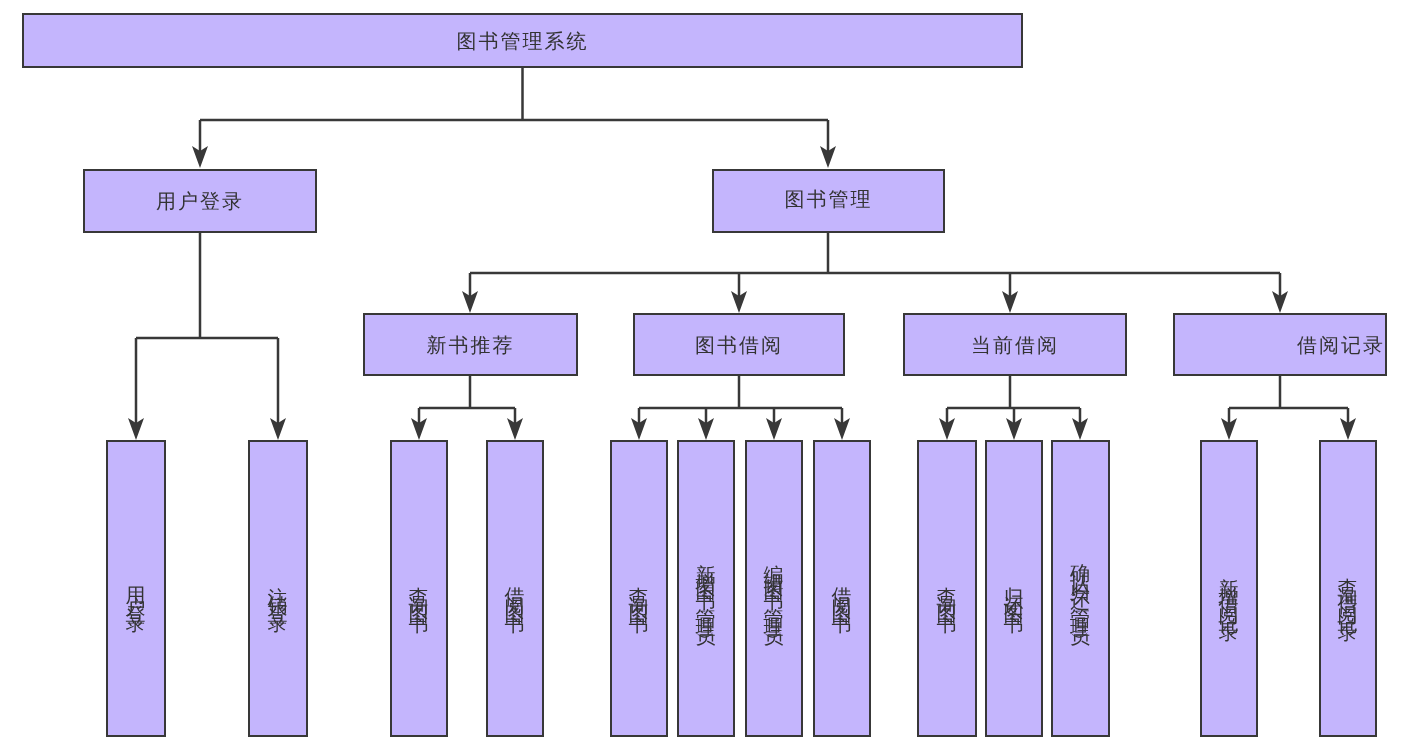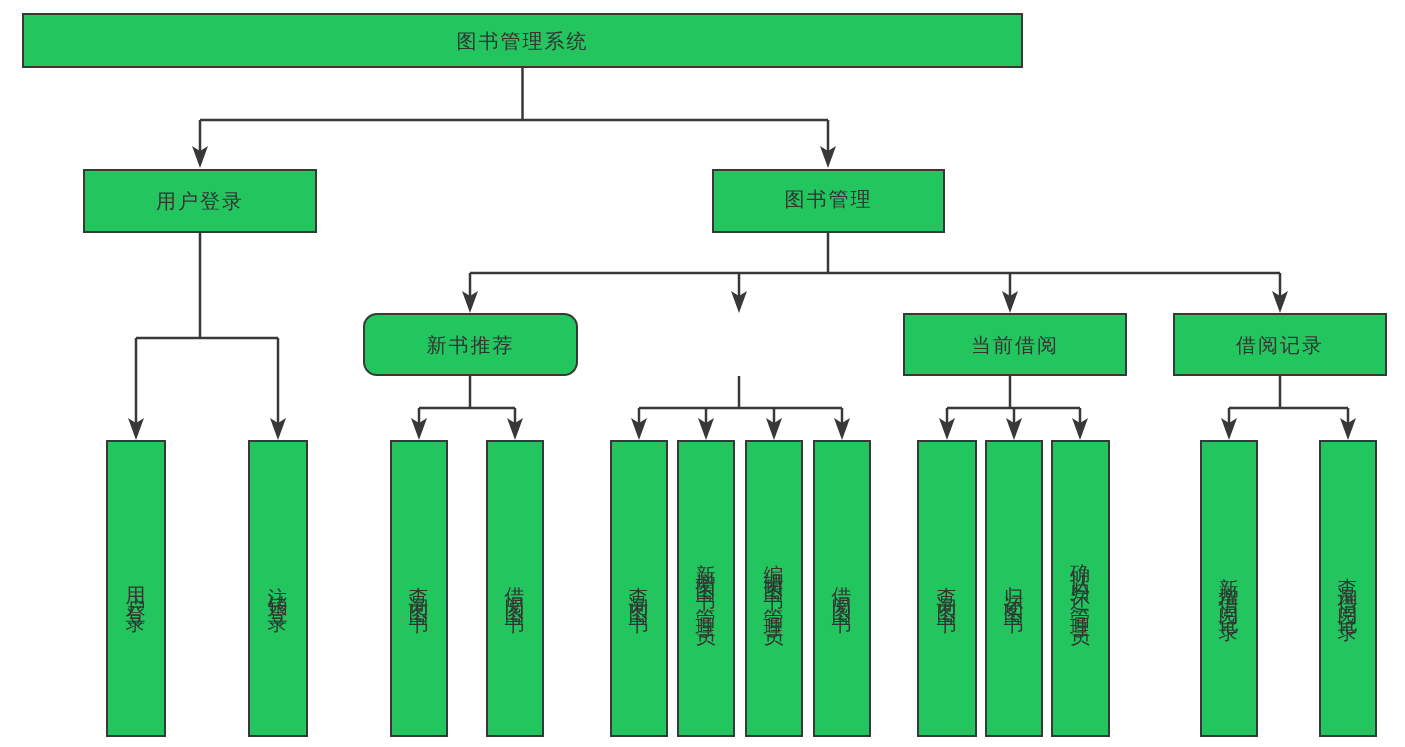--- a/index.html
+++ b/index.html
@@ -14,21 +14,21 @@
     position:relative;
     width:1405px;height:747px;
     background:var(--bg);
     overflow:hidden;
   }
   .connectors{position:absolute;left:0;top:0;width:1405px;height:747px;}
   .connectors path{stroke:var(--line);stroke-width:2.5;fill:none;}
   .connectors polygon{fill:var(--line);stroke:none;}
   .node{
     position:absolute;
-    background:#22c55e;
+    background:#c4b5fd;
     border:2.5px solid var(--line);
     box-sizing:border-box;
     display:flex;align-items:center;justify-content:center;
   }
   .lbl{
     font-size:20px;color:var(--text);
     letter-spacing:2px;white-space:nowrap;
     line-height:1.2;
   }
   .leaf .lbl{
@@ -92,27 +92,30 @@
     <span class="lbl">图书管理系统</span>
   </div>
 
   <div class="node" style="left:83px;top:169px;width:234px;height:64px;">
     <span class="lbl">用户登录</span>
   </div>
   <div class="node" style="left:712px;top:169px;width:233px;height:64px;font-family:Liberation Mono, monospace;">
     <span class="lbl">图书管理</span>
   </div>
 
-  <div class="node" style="left:363px;top:313px;width:215px;height:63px;border-radius:14px;">
+  <div class="node" style="left:363px;top:313px;width:215px;height:63px;">
     <span class="lbl">新书推荐</span>
+  </div>
+  <div class="node" style="left:633px;top:313px;width:212px;height:63px;">
+    <span class="lbl">图书借阅</span>
   </div>
   <div class="node" style="left:903px;top:313px;width:224px;height:63px;">
     <span class="lbl">当前借阅</span>
   </div>
-  <div class="node" style="left:1173px;top:313px;width:214px;height:63px;">
+  <div class="node" style="left:1173px;top:313px;width:214px;height:63px;justify-content:flex-end;">
     <span class="lbl">借阅记录</span>
   </div>
 
   <div class="node leaf" style="left:106px;top:440px;width:60px;height:297px;">
     <span class="lbl">用户登录</span>
   </div>
   <div class="node leaf" style="left:248px;top:440px;width:60px;height:297px;">
     <span class="lbl">注销登录</span>
   </div>
 

